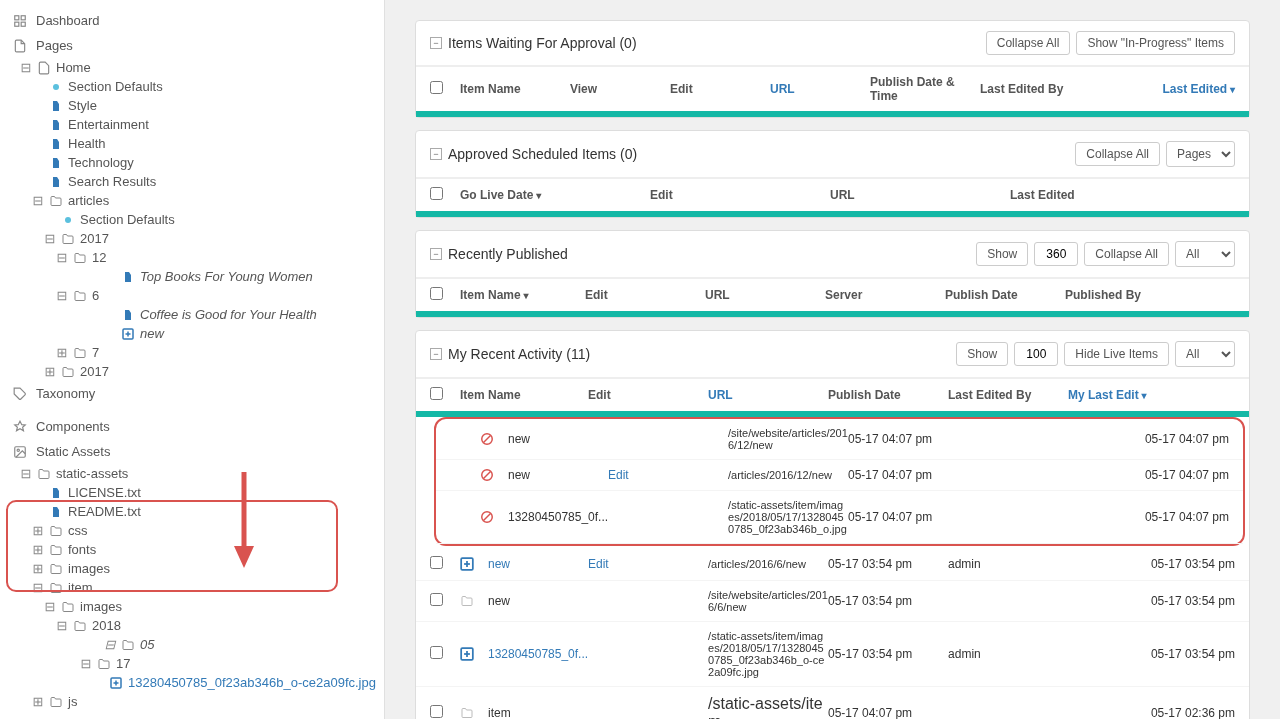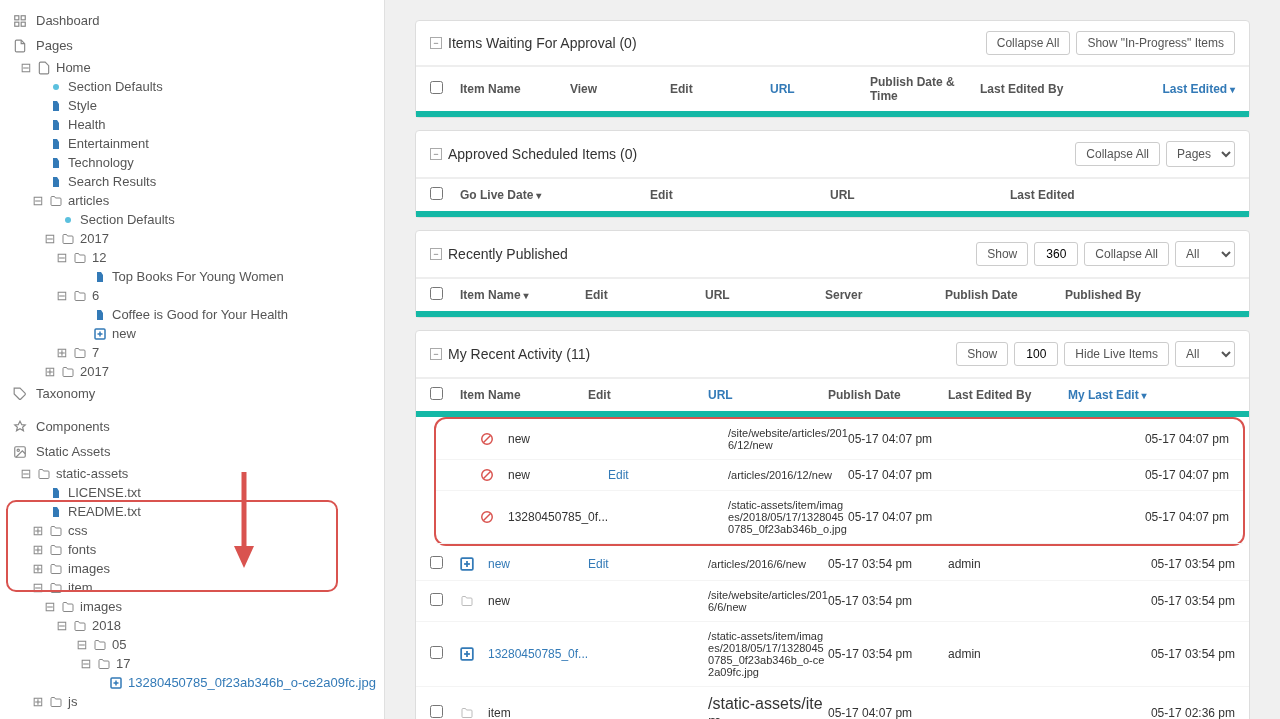--- a/index.html
+++ b/index.html
@@ -43,21 +43,21 @@
       color: #555;
       cursor: pointer;
       white-space: nowrap;
     }
     .tree-item > .expander { width: 12px; color:#888; text-align:center; display:inline-block;}
     .tree-item > .ticon { width: 16px; margin: 0 4px; color:#888; display:inline-flex; align-items:center; justify-content:center;}
     .ind-1 { padding-left: 20px; }
     .ind-2 { padding-left: 32px; }
     .ind-3 { padding-left: 44px; }
     .ind-4 { padding-left: 56px; }
-    .ind-5 { padding-left: 76px; }
+    .ind-5 { padding-left: 104px; font-style: italic; }
     .ind-6 { padding-left: 80px; }
     .ind-7 { padding-left: 92px; }
     .blue-link { color: #337ab7; }
     .file-icon { color: #337ab7; }
     .folder-open { color: #888; }
     .main {
       flex: 1;
       overflow-y: auto;
       padding: 20px 30px;
     }
@@ -207,30 +207,30 @@
       </span>
       <span>Style</span>
     </div>
   <div class="tree-item ind-2">
       <span class="expander"></span>
       <span class="ticon file-icon">
         <svg width="12" height="12" viewBox="0 0 24 24" fill="#337ab7">
           <path d="M14 2H6v20h12V8z"></path>
         </svg>
       </span>
+      <span>Entertainment</span>
+    </div>
+  <div class="tree-item ind-2">
+      <span class="expander"></span>
+      <span class="ticon file-icon">
+        <svg width="12" height="12" viewBox="0 0 24 24" fill="#337ab7">
+          <path d="M14 2H6v20h12V8z"></path>
+        </svg>
+      </span>
       <span>Health</span>
-    </div>
-  <div class="tree-item ind-2">
-      <span class="expander"></span>
-      <span class="ticon file-icon">
-        <svg width="12" height="12" viewBox="0 0 24 24" fill="#337ab7">
-          <path d="M14 2H6v20h12V8z"></path>
-        </svg>
-      </span>
-      <span>Entertainment</span>
     </div>
   <div class="tree-item ind-2">
       <span class="expander"></span>
       <span class="ticon file-icon">
         <svg width="12" height="12" viewBox="0 0 24 24" fill="#337ab7">
           <path d="M14 2H6v20h12V8z"></path>
         </svg>
       </span>
       <span>Technology</span>
     </div>

